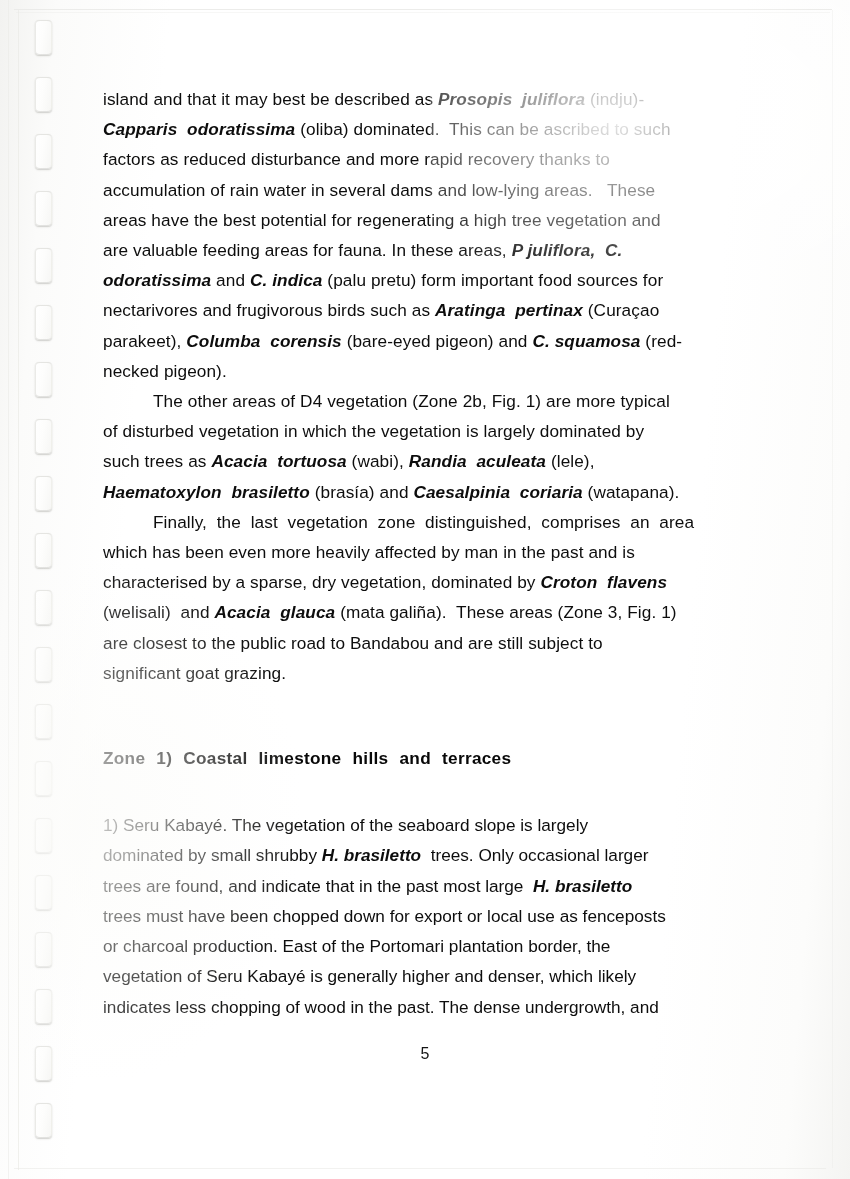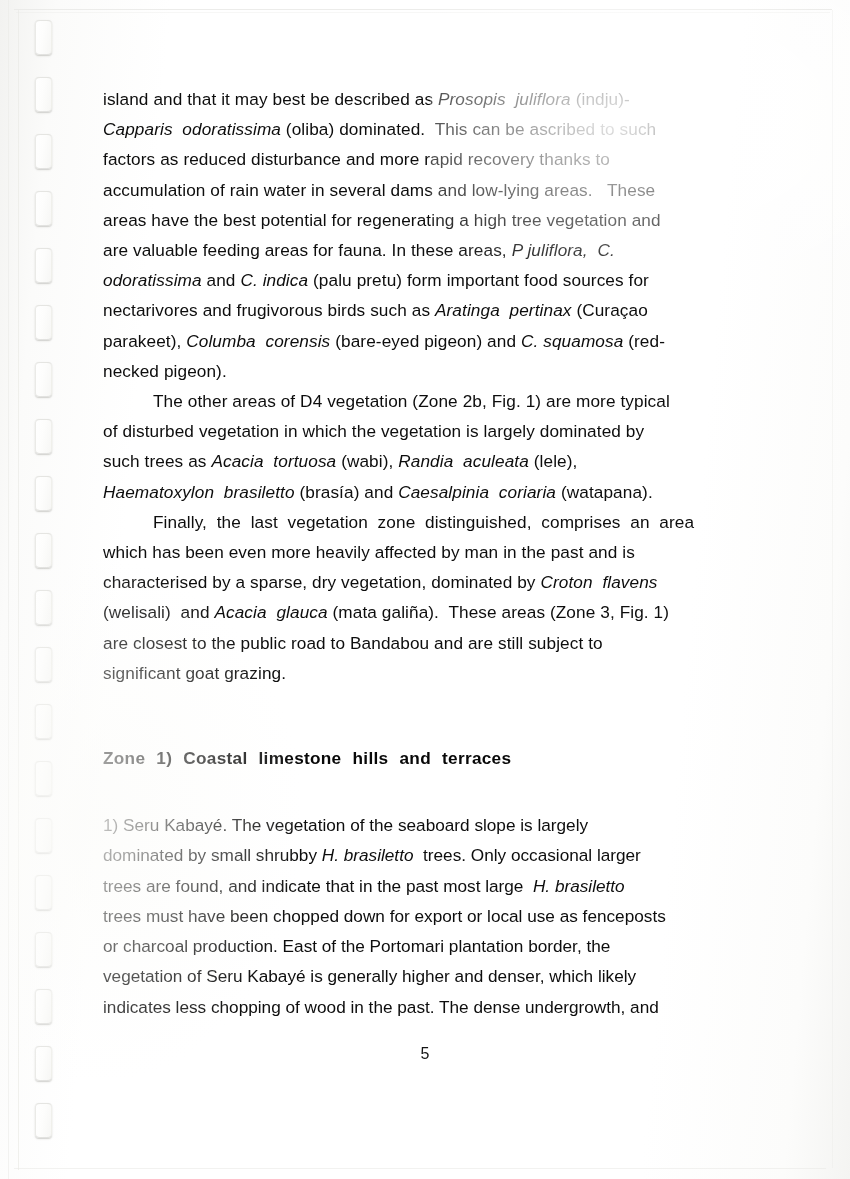--- a/index.html
+++ b/index.html
@@ -72,21 +72,21 @@
     top: 84px;
     width: 640px;
     font-size: 17.2px;
     line-height: 30.2px;
     letter-spacing: 0.1px;
     color: #0d0d0d;
   }
   .para { margin: 0; text-align: left; white-space: pre-wrap; }
   .para .ln { display: block; }
   .indent { display: inline-block; width: 50px; }
-  i { font-style: italic; }
+  i { font-style: italic; font-weight: bold; }
 
   .heading {
     position: absolute;
     left: 103px;
     top: 748px;
     font-size: 17.2px;
     font-weight: bold;
     letter-spacing: 0.3px;
     word-spacing: 6px;
     color: #080808;

